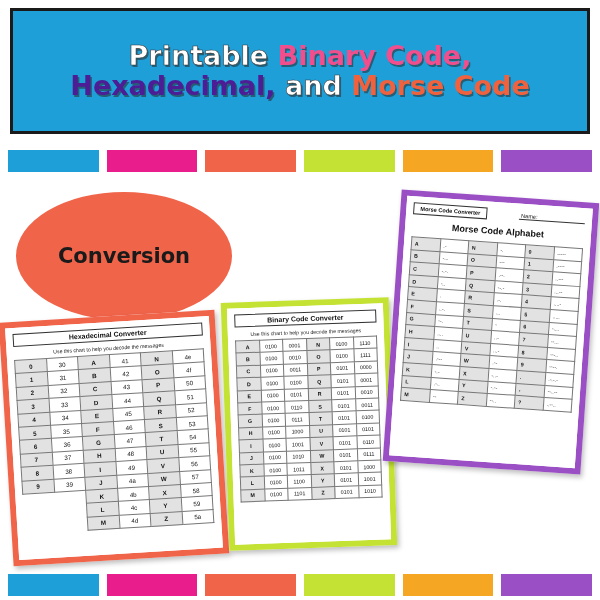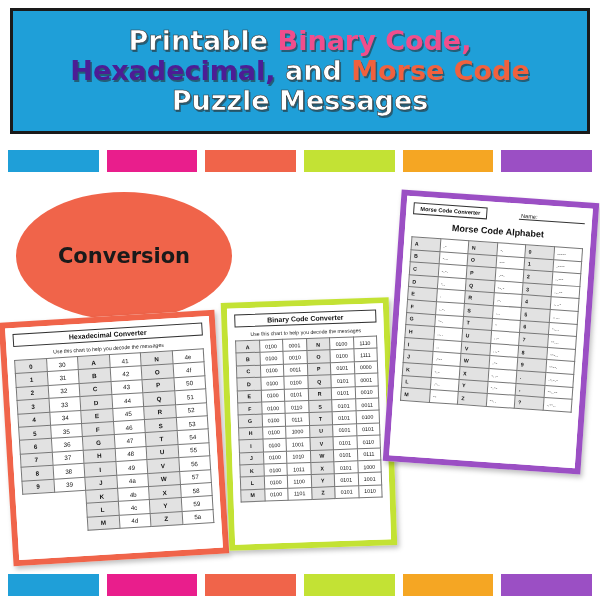--- a/index.html
+++ b/index.html
@@ -124,23 +124,20 @@
 </head>
 <body>
 
 <div class="banner">
   <div class="banner-line">
     <span class="t-white shadow">Printable </span><span class="t-pink shadow">Binary Code,</span>
   </div>
   <div class="banner-line">
     <span class="t-yellow shadow">Hexadecimal,</span><span class="t-white shadow"> and </span><span class="t-orange shadow">Morse Code</span>
   </div>
-  <div class="banner-line">
-    <span class="t-white shadow">Puzzle Messages</span>
-  </div>
 </div>
 
 <div class="stripes top" id="stripesTop">
     <div class="stripe" style="background: rgb(31, 159, 216);"></div>
     <div class="stripe" style="background: rgb(233, 30, 140);"></div>
     <div class="stripe" style="background: rgb(240, 100, 74);"></div>
     <div class="stripe" style="background: rgb(195, 226, 52);"></div>
     <div class="stripe" style="background: rgb(245, 166, 35);"></div>
     <div class="stripe" style="background: rgb(155, 79, 196);"></div>
   </div>

